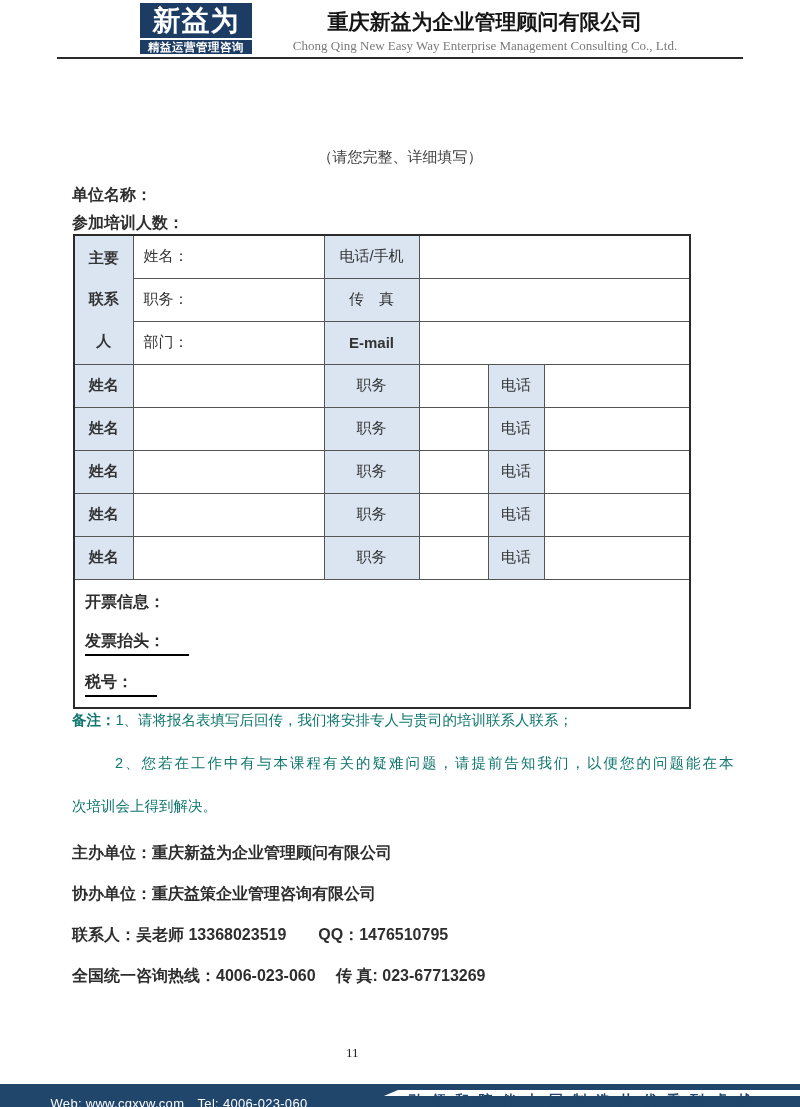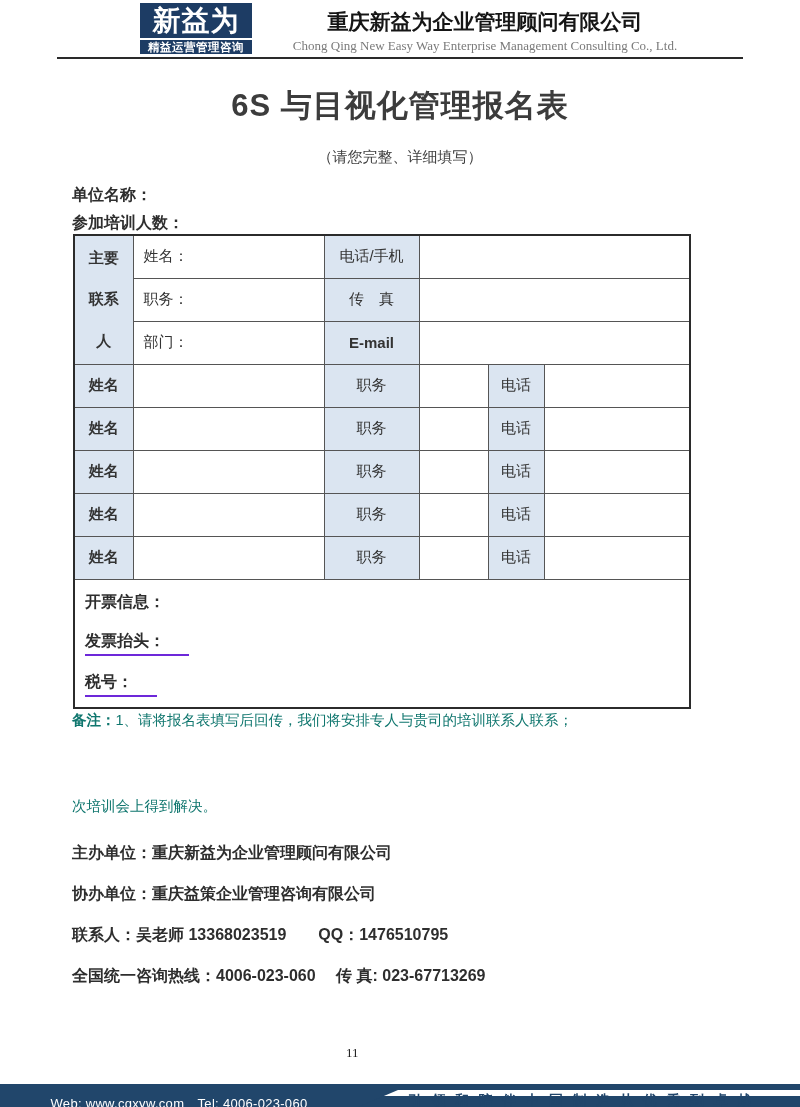--- a/index.html
+++ b/index.html
@@ -45,21 +45,21 @@
   .blue{background:var(--cell-blue);}
   .group-cell{font-weight:bold;text-align:center;padding:0;}
   .group-inner{display:flex;flex-direction:column;justify-content:space-around;
     align-items:center;height:125px;}
   .left-label{text-align:left;padding-left:10px;}
   .center-label{text-align:center;}
   .bold{font-weight:bold;}
   .invoice-cell{height:128px;padding:2px 0;vertical-align:top;}
   .inv-line{height:41px;display:flex;align-items:center;padding-left:10px;
     font-size:16px;font-weight:bold;color:#2e2e2e;}
-  .u{display:inline-block;border-bottom:2px solid #6d28d9;padding:0 24px 2px 0;}
+  .u{display:inline-block;border-bottom:2px solid #000000;padding:0 24px 2px 0;}
   
   .note-line{position:absolute;left:72px;right:60px;font-size:14.5px;color:#0f766e;}
   .nl1{top:711px;} .nl2{top:754px;padding-left:43px;letter-spacing:2px;} .nl3{top:797px;}
   .note-label{font-weight:bold;}
   
   .org-line{position:absolute;left:72px;font-size:16px;font-weight:bold;color:#2e2e2e;}
   .org1{top:843px;} .org2{top:884px;} .org3{top:925px;} .org4{top:966px;}
   
   .page-number{position:absolute;left:346px;top:1045px;width:100px;
     font-family:"Liberation Serif","DejaVu Serif",serif;font-size:13px;color:#222;}
@@ -83,21 +83,20 @@
   <div class="logo">
     <div class="logo-main">新益为</div>
     <div class="logo-tag">精益运营管理咨询</div>
   </div>
   <div class="company">
     <div class="company-cn">重庆新益为企业管理顾问有限公司</div>
     <div class="company-en">Chong Qing New Easy Way Enterprise Management Consulting Co., Ltd.</div>
   </div>
   <div class="header-rule"></div>
 
-  <div class="doc-title">6S 与目视化管理报名表</div>
   <div class="doc-subtitle">（请您完整、详细填写）</div>
 
   <div class="field-line fl-unit">单位名称：</div>
   <div class="field-line fl-count">参加培训人数：</div>
 
   <table class="form-table">
     <colgroup>
       <col style="width:59px">
         <col style="width:191px">
         <col style="width:95px">
@@ -180,20 +179,21 @@
               <span class="u">税号：</span>
             </div>
         </td>
       </tr>
     </tbody>
   </table>
 
   <div class="note-line nl1">
     <span class="note-label">备注：</span><span>1、请将报名表填写后回传，我们将安排专人与贵司的培训联系人联系；</span>
   </div>
+  <div class="note-line nl2">2、您若在工作中有与本课程有关的疑难问题，请提前告知我们，以便您的问题能在本</div>
   <div class="note-line nl3">次培训会上得到解决。</div>
 
   <div class="org-line org1">主办单位：重庆新益为企业管理顾问有限公司</div>
   <div class="org-line org2">协办单位：重庆益策企业管理咨询有限公司</div>
   <div class="org-line org3">联系人：吴老师 13368023519　　QQ：1476510795</div>
   <div class="org-line org4">全国统一咨询热线：4006-023-060　 传 真: 023-67713269</div>
 
   <div class="page-number">11</div>
 
   <div class="footer">

